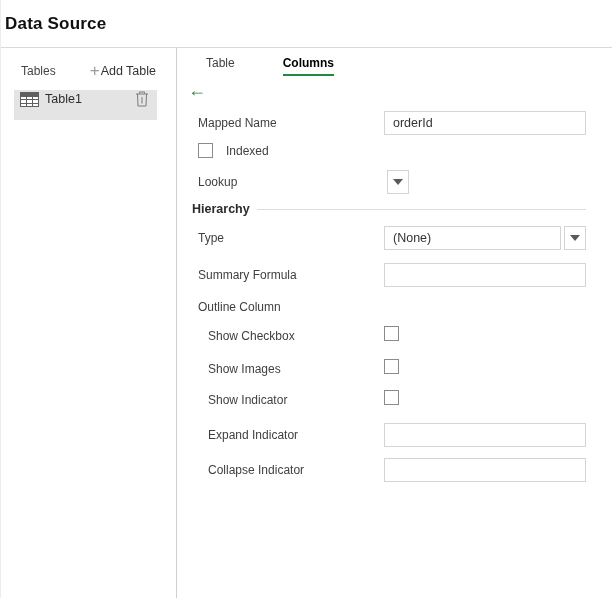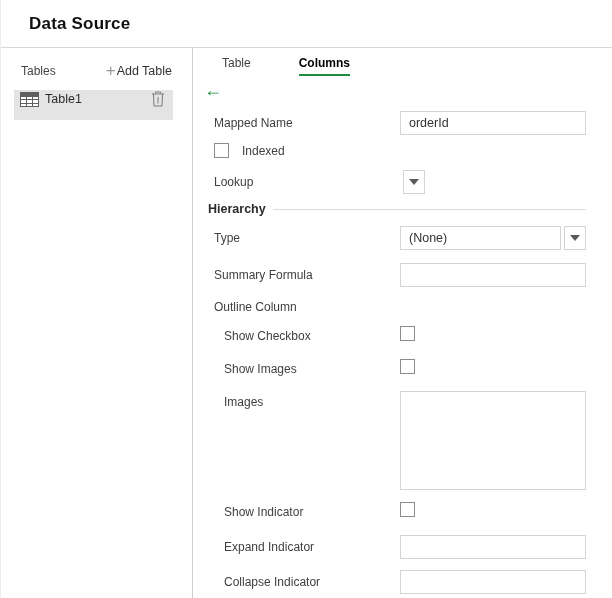--- a/index.html
+++ b/index.html
@@ -4,27 +4,27 @@
 <style>
   * { margin:0; padding:0; box-sizing:border-box; }
   html,body { background:#f3f3f3; }
   body { font-family:"Liberation Sans","DejaVu Sans",sans-serif; }
   .app {
     position:relative; width:612px; height:598px; background:#ffffff;
     color:#3f3f3f; overflow:hidden; border-left:1px solid #ececec;
   }
   
   .app-header {
-    height:48px; display:flex; align-items:center; padding:0 28px;
+    height:48px; display:flex; align-items:center; padding:0 4px;
     border-bottom:1px solid #d9d9d9;
   }
   .app-title { font-size:17px; font-weight:bold; color:#111; letter-spacing:.2px; }
   
   .body { display:flex; height:550px; }
-  .sidebar { width:192px; border-right:1px solid #cfcfcf; padding-top:13px; }
+  .sidebar { width:176px; border-right:1px solid #cfcfcf; padding-top:13px; }
   .sidebar-head {
     display:flex; justify-content:space-between; align-items:center;
     padding:0 20px 0 20px; height:20px; margin-bottom:9px;
   }
   .sidebar-head .tables-label { font-size:12px; color:#454545; }
   .add-table { display:flex; align-items:center; cursor:pointer; color:#333; font-size:12.5px; }
   .plus-glyph { color:#9a9a9a; font-size:17px; font-weight:300; line-height:14px; margin-right:1px; }
   .table-item {
     margin:0 19px 0 13px; height:30px; background:#e4e4e4;
     display:flex; align-items:center; padding:0 8px 12px 6px; cursor:pointer;
@@ -182,24 +182,20 @@
         <div class="row mt12">
           <span class="lbl indent">Show Checkbox</span>
           <span><span class="checkbox"></span></span>
         </div>
 
         <div class="row mt14">
           <span class="lbl indent">Show Images</span>
           <span><span class="checkbox"></span></span>
         </div>
 
-        <div class="row top mt13">
-          <span class="lbl indent">Images</span>
-          <textarea class="txt-input" style=""></textarea>
-        </div>
 
         <div class="row mt12">
           <span class="lbl indent">Show Indicator</span>
           <span><span class="checkbox"></span></span>
         </div>
 
         <div class="row mt14">
           <span class="lbl indent">Expand Indicator</span>
           <input class="txt-input" type="text" value="" style="">
         </div>

